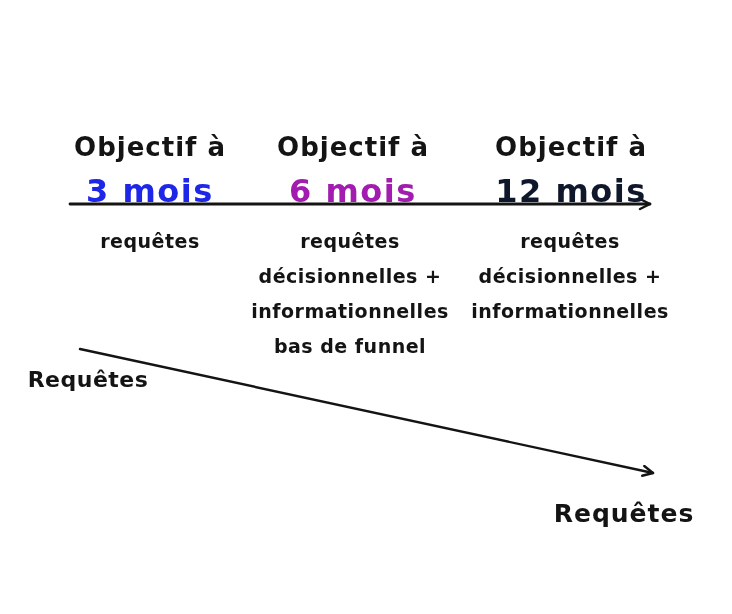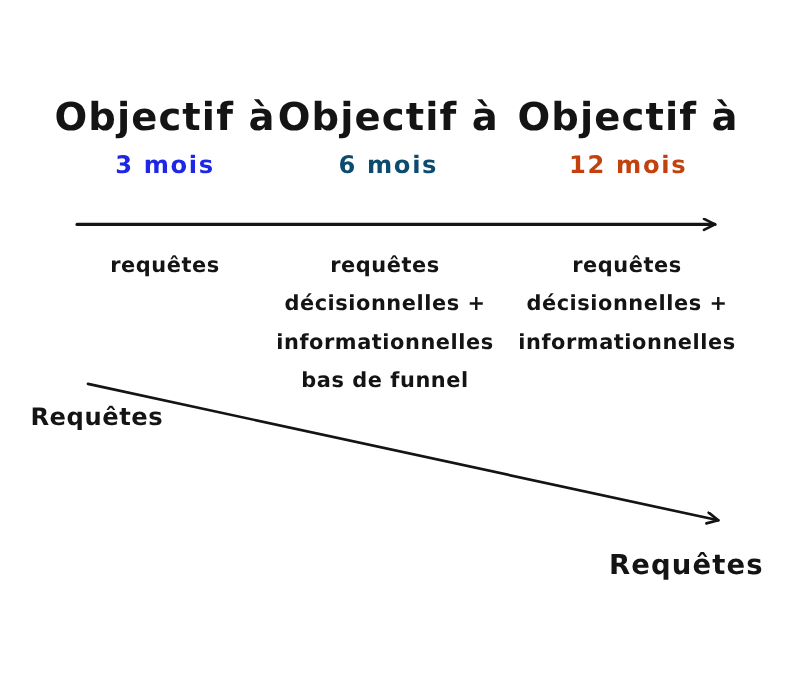--- a/index.html
+++ b/index.html
@@ -18,27 +18,28 @@
     width: 732px; height: 614px;
   }
   .colhead {
     position: absolute;
     top: 90px;
     transform: translateX(-50%);
     text-align: center;
     white-space: nowrap;
   }
   .colhead .obj {
-    font-size: 35px;
+    font-size: 26px;
     line-height: 34px;
     letter-spacing: 1px;
+    margin-top: 40px;
   }
   .colhead .period {
     margin-top: 11px;
-    font-size: 22px;
+    font-size: 32px;
     line-height: 32px;
     letter-spacing: 1.5px;
   }
   .colbody {
     position: absolute;
     top: 224px;
     transform: translateX(-50%);
     text-align: center;
     white-space: nowrap;
     font-size: 19px;
@@ -86,25 +87,25 @@
     <line x1="70" y1="204" x2="650" y2="204" stroke-width="2.8" stroke-linecap="round" marker-end="url(#arrowhead)" stroke="#141414"></line>
     <line x1="80" y1="349" x2="653" y2="473" stroke-width="2.4" stroke-linecap="round" marker-end="url(#arrowhead)" stroke="#141414"></line>
   </svg>
 
   <div class="colhead c1">
     <div class="obj">Objectif à</div>
     <div class="period blue" style="color: rgb(30, 39, 232);">3 mois</div>
   </div>
   <div class="colhead c2">
     <div class="obj">Objectif à</div>
-    <div class="period blue" style="color: #0c4a6e;">6 mois</div>
+    <div class="period blue" style="color: #a21caf;">6 mois</div>
   </div>
   <div class="colhead c3">
     <div class="obj">Objectif à</div>
-    <div class="period blue" style="color: #c2410c;">12 mois</div>
+    <div class="period blue" style="color: #0f172a;">12 mois</div>
   </div>
 
   <div class="colbody b1">
     <div>requêtes</div>
   </div>
   <div class="colbody b2">
     <div>requêtes</div>
     <div>décisionnelles +</div>
     <div>informationnelles</div>
     <div>bas de funnel</div>

